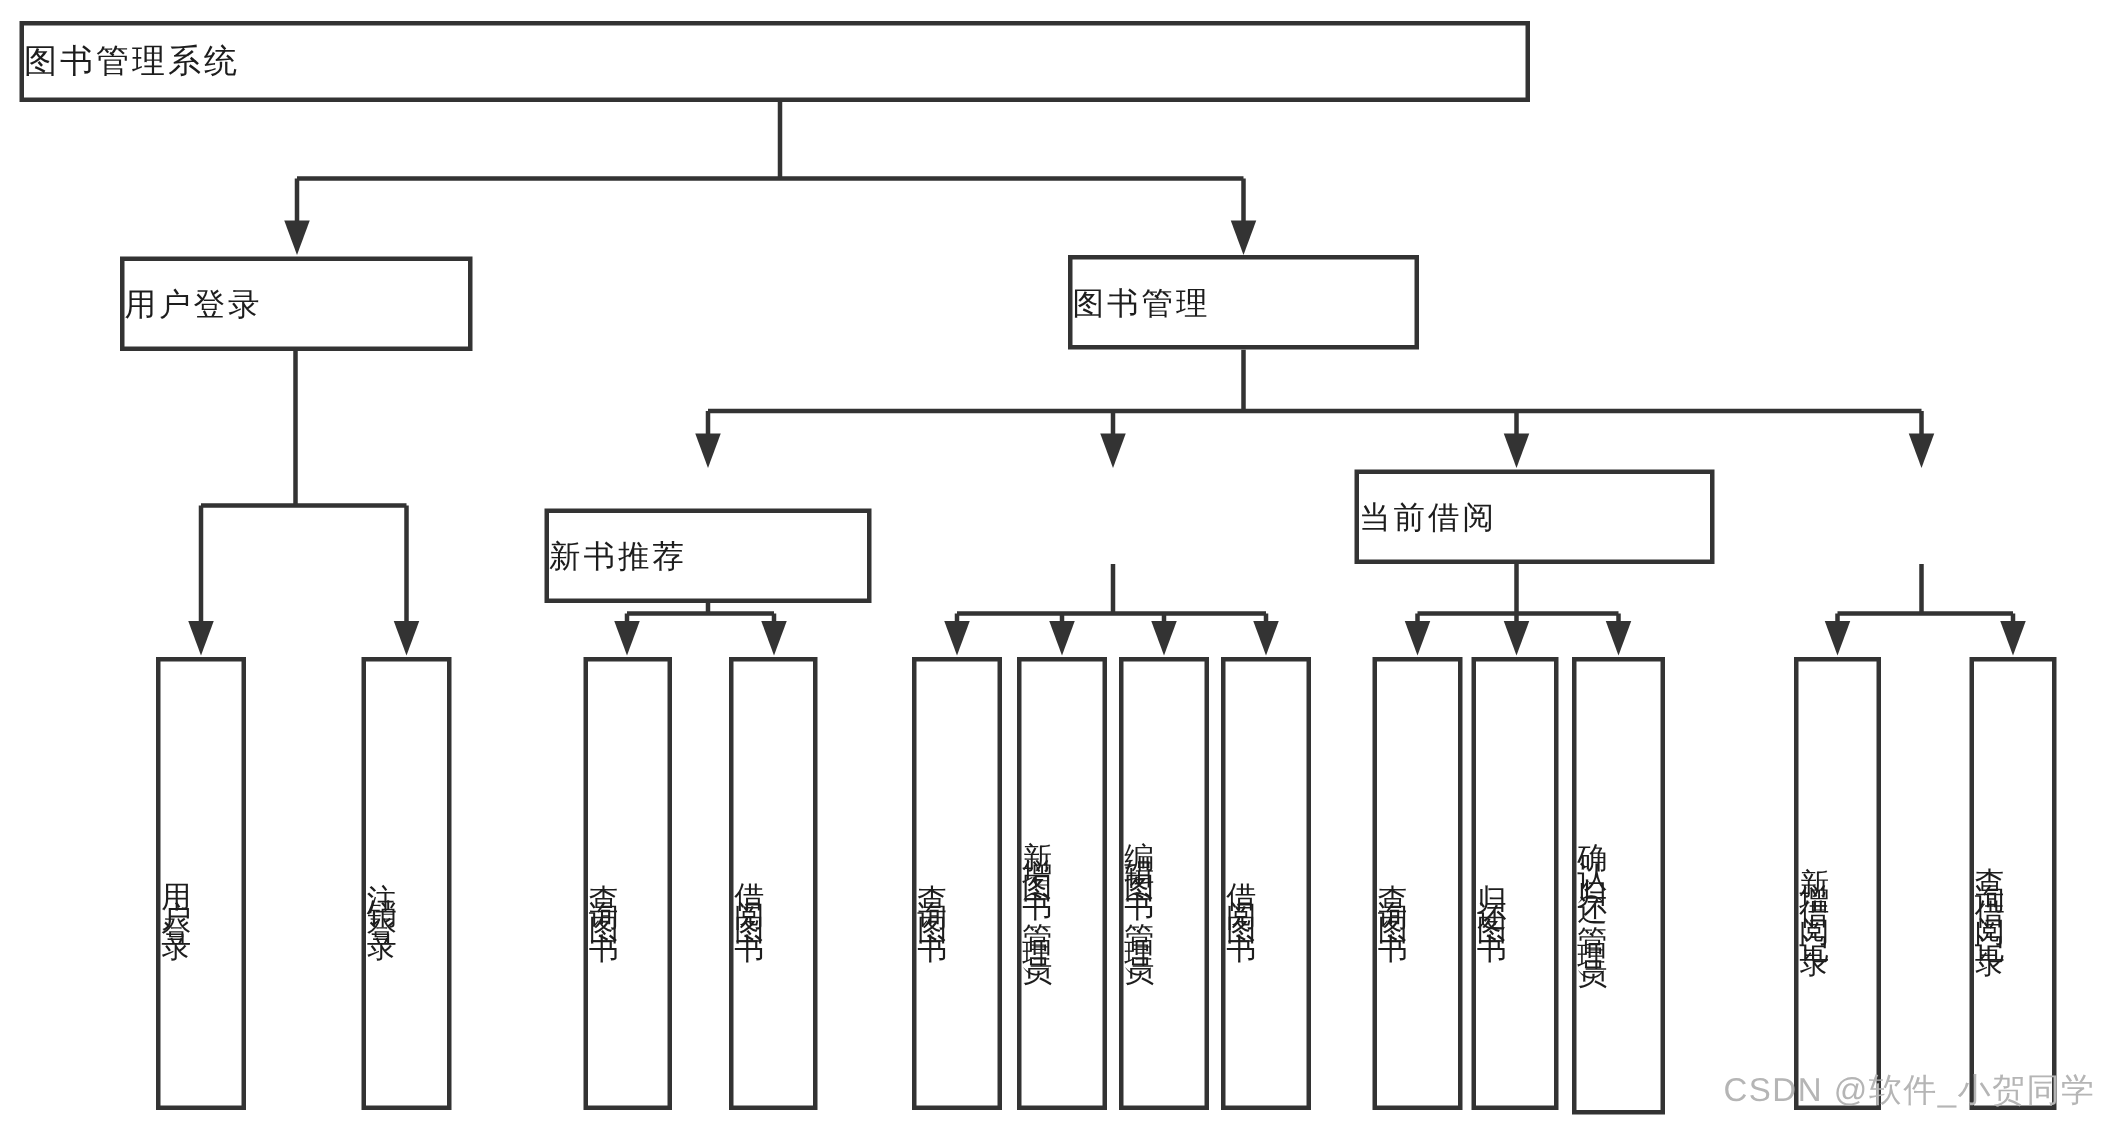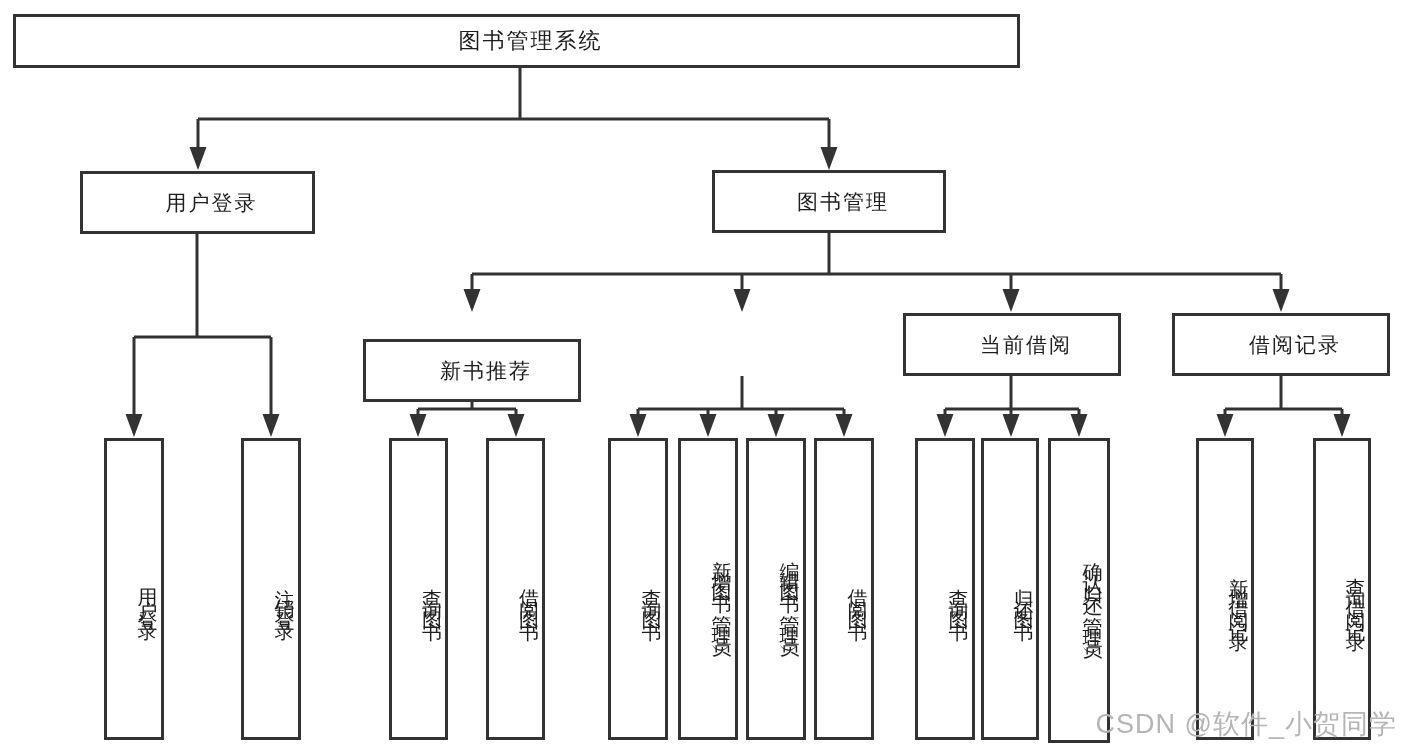--- a/index.html
+++ b/index.html
@@ -19,24 +19,22 @@
   .stage{position:absolute;left:0;top:0;width:1405px;height:747px;}
   svg.connectors{position:absolute;left:0;top:0;z-index:1;}
   .lines{stroke:var(--line-color);stroke-width:3;fill:none;}
   .arrow{fill:var(--line-color);stroke:none;}
   .box{
     position:absolute;
     background:var(--box-bg);
     border:3px solid var(--line-color);
     display:flex;
     align-items:center;
-    justify-content:center;
     color:var(--text-color);
     z-index:2;
-    padding-left:28px;
   }
   .hlabel{
     font-size:21px;
     letter-spacing:2px;
     white-space:nowrap;
   }
   .root .hlabel{font-size:22px;}
   .vbox{z-index:2;}
   .vtext{
     writing-mode:vertical-rl;
@@ -45,21 +43,21 @@
     letter-spacing:11px;
     line-height:1;
     display:inline-block;
     margin-bottom:-11px;
     white-space:nowrap;
   }
   .watermark{
     position:absolute;
     right:8px;
     bottom:5px;
-    font-size:27px;
+    font-size:22px;
     color:var(--wm-color);
     letter-spacing:1px;
     z-index:3;
     white-space:nowrap;
   }
 </style>
 </head>
 <body>
 
 <div class="stage">
@@ -113,25 +111,22 @@
   <div class="box" style="left:80px;top:171px;width:235px;height:63px;">
     <span class="hlabel">用户登录</span>
   </div>
   <div class="box" style="left:712px;top:170px;width:234px;height:63px;">
     <span class="hlabel">图书管理</span>
   </div>
 
   <div class="box" style="left:363px;top:313px;width:218px;height:63px;margin-top:26px;">
     <span class="hlabel">新书推荐</span>
   </div>
-  <div class="box" style="left:903px;top:313px;width:218px;height:63px;">
+  <div class="box" style="left:903px;top:313px;width:240px;height:63px;">
     <span class="hlabel">当前借阅</span>
-  </div>
-  <div class="box" style="left:1172px;top:313px;width:218px;height:63px;">
-    <span class="hlabel">借阅记录</span>
   </div>
 
   <div class="box vbox" style="left:104px;top:438px;width:60px;height:302px;">
     <span class="vtext">用户登录</span>
   </div>
   <div class="box vbox" style="left:241px;top:438px;width:60px;height:302px;">
     <span class="vtext">注销登录</span>
   </div>
 
   <div class="box vbox" style="left:389px;top:438px;width:59px;height:302px;">

